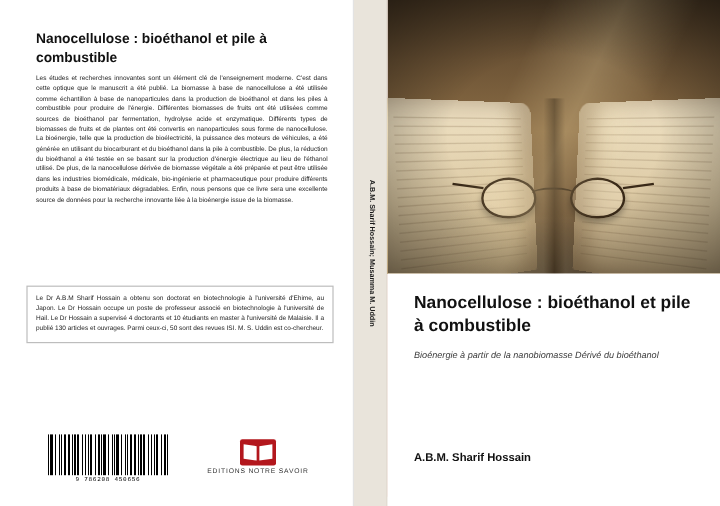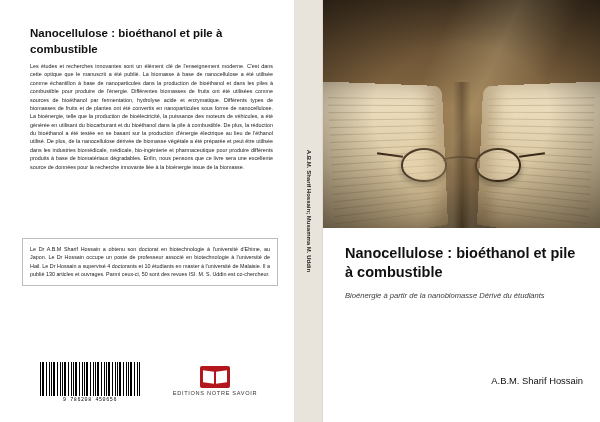--- a/index.html
+++ b/index.html
@@ -309,24 +309,23 @@
     font-style: italic;
     color: #3b3b3b;
     line-height: 1.45;
   }
   .front-authors {
     position: absolute;
     left: 22px;
     top: 146px;
     width: 238px;
     font-size: 9.4px;
-    font-weight: normal;
+    font-weight: bold;
     color: #111111;
     line-height: 1.45;
-    text-align: right;
   }
 </style>
 </head>
 <body>
 
 <div class="cover-wrap">
 
   <div class="back-cover">
     <div class="back-title">Nanocellulose : bioéthanol et pile à combustible</div>
     <div class="back-body">Les études et recherches innovantes sont un élément clé de l'enseignement moderne. C'est dans cette optique que le manuscrit a été publié. La biomasse à base de nanocellulose a été utilisée comme échantillon à base de nanoparticules dans la production de bioéthanol et dans les piles à combustible pour produire de l'énergie. Différentes biomasses de fruits ont été utilisées comme sources de bioéthanol par fermentation, hydrolyse acide et enzymatique. Différents types de biomasses de fruits et de plantes ont été convertis en nanoparticules sous forme de nanocellulose. La bioénergie, telle que la production de bioélectricité, la puissance des moteurs de véhicules, a été générée en utilisant du biocarburant et du bioéthanol dans la pile à combustible. De plus, la réduction du bioéthanol a été testée en se basant sur la production d'énergie électrique au lieu de l'éthanol utilisé. De plus, de la nanocellulose dérivée de biomasse végétale a été préparée et peut être utilisée dans les industries biomédicale, médicale, bio-ingénierie et pharmaceutique pour produire différents produits à base de biomatériaux dégradables. Enfin, nous pensons que ce livre sera une excellente source de données pour la recherche innovante liée à la bioénergie issue de la biomasse.</div>
@@ -364,20 +363,20 @@
         <div class="bridge"></div>
         <div class="temple l"></div>
         <div class="temple r"></div>
       </div>
       <div class="light-streak"></div>
       <div class="photo-vignette"></div>
     </div>
 
     <div class="front-text">
       <div class="front-title">Nanocellulose : bioéthanol et pile à combustible</div>
-      <div class="front-subtitle">Bioénergie à partir de la nanobiomasse Dérivé du étudiants</div>
+      <div class="front-subtitle">Bioénergie à partir de la nanobiomasse Dérivé du bioéthanol</div>
       <div class="front-authors">
         <div>A.B.M. Sharif Hossain</div>
       </div>
     </div>
   </div>
 
 </div>
 
 </body></html>

